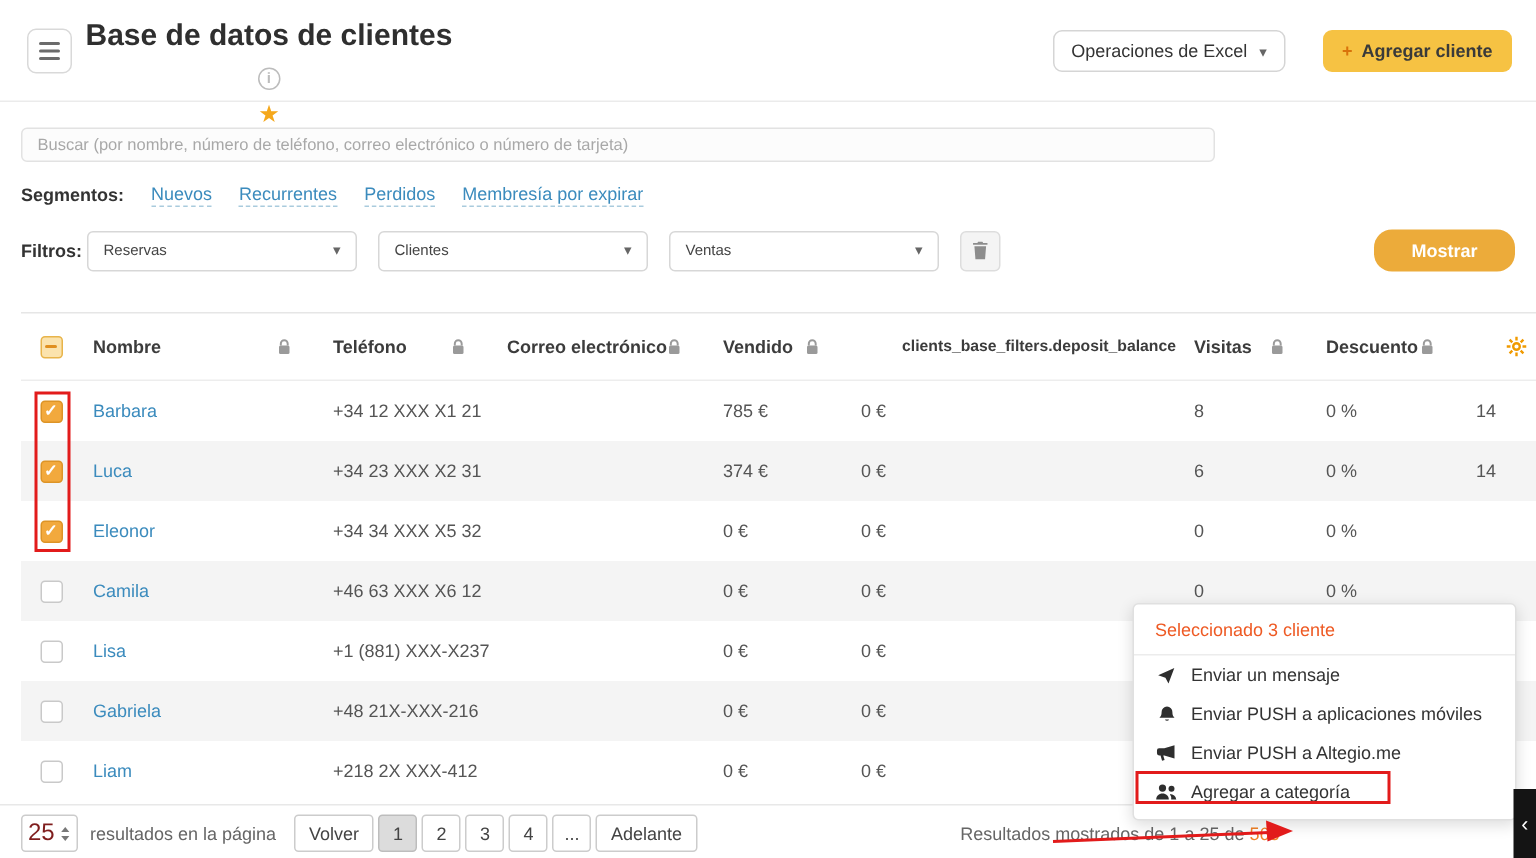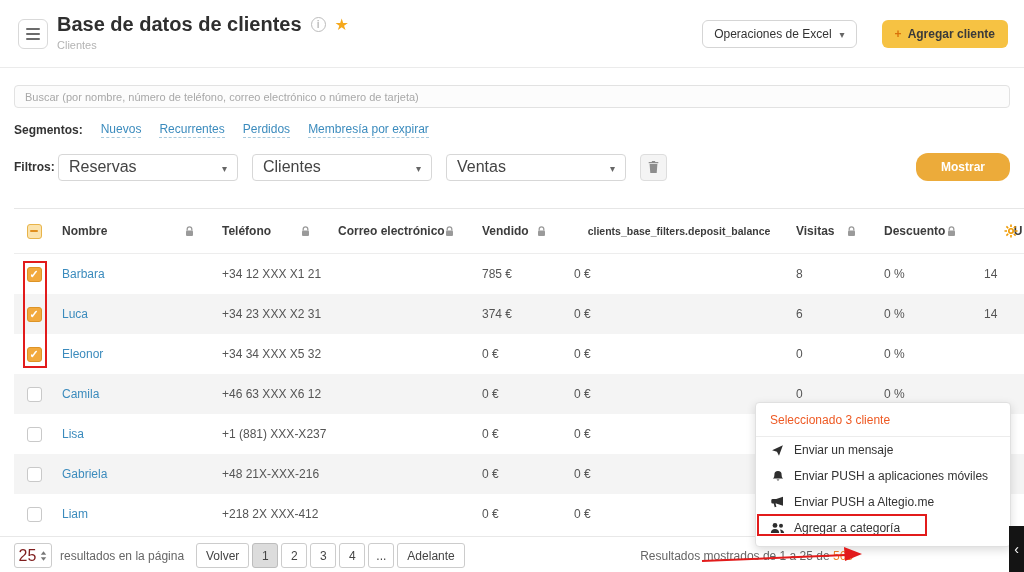--- a/index.html
+++ b/index.html
@@ -7,63 +7,63 @@
   button{font-family:inherit;cursor:pointer;}
   .page{position:relative;width:1024px;height:572px;background:#fff;overflow:hidden;
         font-family:"Liberation Sans",sans-serif;color:#333;}
 
   
   .menu-btn{position:absolute;left:18px;top:19px;width:30px;height:30px;border:1px solid #d9d9d9;
             border-radius:6px;background:#fff;display:flex;flex-direction:column;justify-content:center;
             align-items:center;gap:3px;cursor:pointer;}
   .menu-btn i{display:block;width:14px;height:2px;background:#6b6b6b;border-radius:1px;}
   .title-wrap{position:absolute;left:57px;top:13px;}
-  .title-row{display:flex;align-items:center;gap:9px;}
+  .title-row{display:flex;align-items:center;gap:9px;flex-direction:column;}
   .page-title{font-size:20px;font-weight:700;color:#2f2f2f;}
   .info-icon{width:15px;height:15px;border:1.5px solid #bcbcbc;border-radius:50%;color:#bcbcbc;
              font-size:10px;font-weight:700;display:flex;align-items:center;justify-content:center;}
   .info-icon::before{content:"i";}
   .star-icon{color:#f5a81c;font-size:16px;line-height:1;cursor:pointer;}
   .star-icon::before{content:"\2605";}
   .subtitle{font-size:11px;color:#b3b3b3;margin-top:3px;}
   .header-actions{position:absolute;right:16px;top:20px;display:flex;gap:25px;}
   .btn-excel{height:28px;padding:0 11px;background:#fff;border:1px solid #d5d5d5;border-radius:6px;
              font-size:12px;color:#333;display:flex;align-items:center;gap:8px;}
   .caret::before{content:"\25BE";font-size:10px;color:#666;}
   .btn-add{height:28px;padding:0 13px;background:#f6c243;border:none;border-radius:6px;font-size:12px;
            font-weight:700;color:#3a3a3a;display:flex;align-items:center;gap:6px;}
   .btn-add .plus{color:#d9720a;font-weight:700;}
   .header-divider{position:absolute;left:0;top:67px;width:1024px;height:1px;background:#ebebeb;}
 
   
-  .search-row{position:absolute;left:14px;top:85px;width:996px;}
+  .search-row{position:absolute;left:14px;top:85px;width:796px;}
   .search-input{width:100%;height:23px;border:1px solid #e2e2e2;border-radius:4px;background:#fcfcfc;
                 font-size:11px;padding:0 10px;color:#555;font-family:inherit;outline:none;}
   .search-input::placeholder{color:#a8a8a8;}
   .segments-row{position:absolute;left:14px;top:122px;display:flex;align-items:center;gap:18px;font-size:12px;}
   .seg-label{font-weight:700;color:#333;}
   .seg-link{color:#3b8bbd;border-bottom:1px dashed #a9cbdd;padding-bottom:1px;cursor:pointer;}
   .filters-row{position:absolute;left:14px;top:152px;width:996px;height:30px;display:flex;align-items:center;}
   .filt-label{font-weight:700;font-size:12px;width:44px;}
   .select{width:180px;height:27px;border:1px solid #d7d7d7;border-radius:4px;background:#fff;display:flex;
-          align-items:center;justify-content:space-between;padding:0 10px;font-size:16px;color:#444;
+          align-items:center;justify-content:space-between;padding:0 10px;font-size:10px;color:#444;
           margin-right:14px;cursor:pointer;}
   .btn-trash{width:27px;height:27px;border:1px solid #ddd;background:#f4f4f4;border-radius:4px;
              display:flex;align-items:center;justify-content:center;}
   .btn-mostrar{position:absolute;right:0;top:1px;width:94px;height:28px;background:#ecab3a;border:none;
                border-radius:12px;color:#fff;font-size:12px;font-weight:700;}
 
   
   .table{position:absolute;left:14px;top:208px;width:1042px;}
   .thead,.tr{display:grid;grid-template-columns:40px 160px 116px 144px 92px 222px 88px 100px 80px;
              align-items:center;}
   .thead{height:46px;border-top:1px solid #e6e6e6;border-bottom:1px solid #ededed;font-size:12px;
          font-weight:700;color:#3c3c3c;background:#fff;}
   .th{display:flex;align-items:center;justify-content:space-between;padding:0 20px 0 8px;cursor:pointer;}
-  .th.no-lock{justify-content:center;padding-right:4px;}
+  .th.no-lock{justify-content:flex-end;padding-right:4px;}
   .th-deposit span{font-size:10.5px;white-space:nowrap;}
   .th-check,.td-check{display:flex;justify-content:center;padding:0;}
   .tr{height:40px;font-size:12px;color:#555;}
   .tr:nth-child(even){background:#f4f4f4;}
   .td{padding:0 8px;white-space:nowrap;}
   .name-link{color:#3b8bbd;cursor:pointer;}
   .cb{width:15px;height:15px;border-radius:3px;border:1px solid #c9c9c9;background:#fff;display:flex;
       align-items:center;justify-content:center;cursor:pointer;}
   .cb.checked{background:#f2a93d;border-color:#dd9426;}
   .cb.checked::before{content:"\2713";color:#fff;font-size:11px;font-weight:700;line-height:1;}

